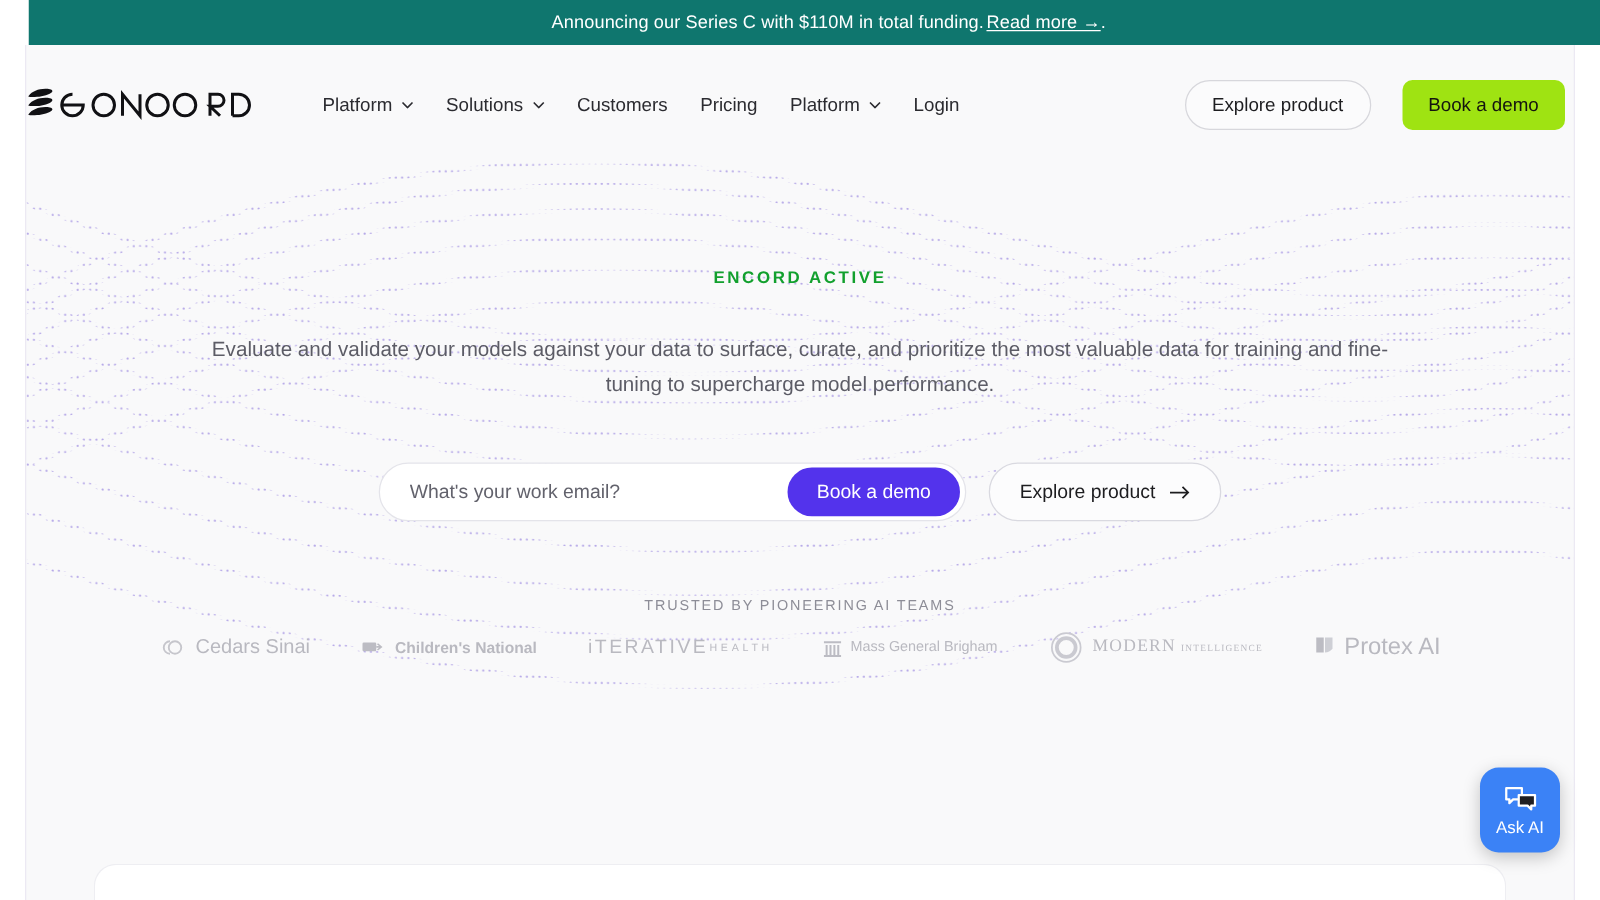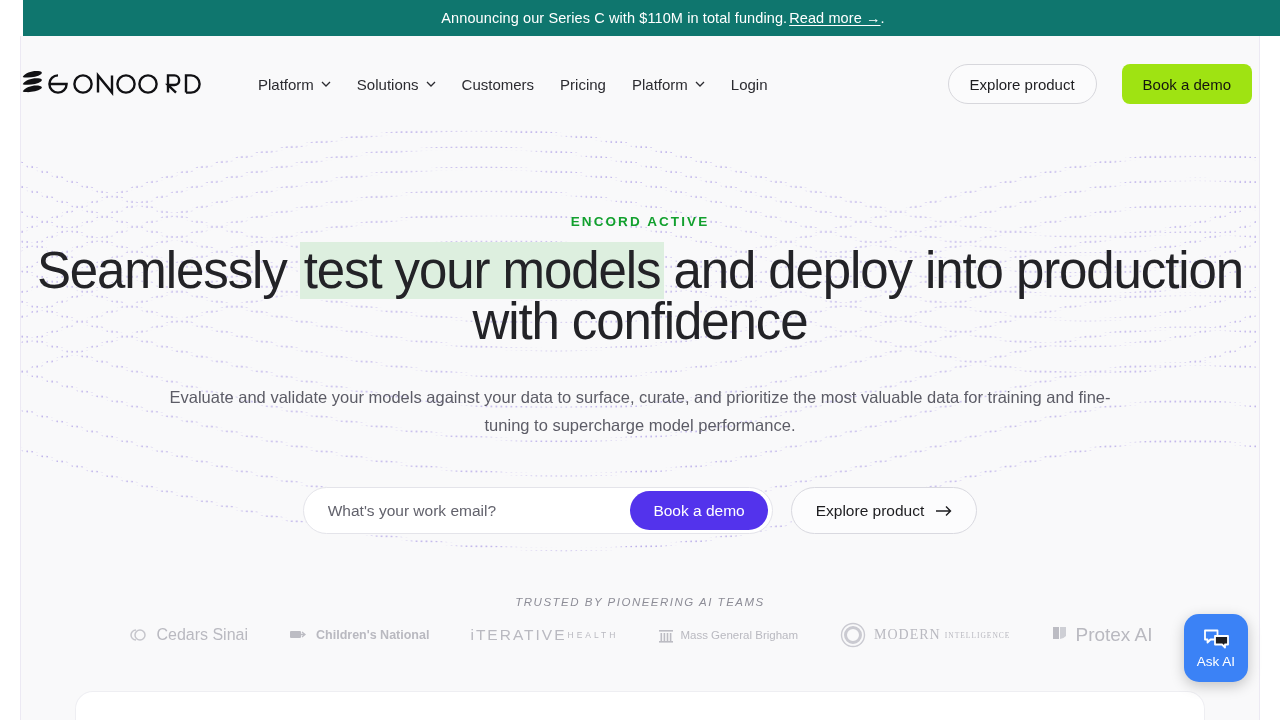--- a/index.html
+++ b/index.html
@@ -130,21 +130,20 @@
     font-size:15.5px; color:#1d1d20; cursor:pointer;
     display:flex; align-items:center; gap:11px; white-space:nowrap;
     font-family:"Liberation Sans", sans-serif;
   }
 
   
   .trusted-label {
     margin-top:62px;
     font-size:11.5px; letter-spacing:1.5px; color:#8d8d97;
     text-transform:uppercase;
-    font-style:italic;
   }
   .logo-row {
     margin-top:13px; display:flex; align-items:center;
     justify-content:center; gap:41px;
   }
   .client { display:flex; align-items:center; gap:7px; color:#b9b9c0; }
   .client-name { white-space:nowrap; }
 
   
   .bottom-card {
@@ -272,21 +271,20 @@
 
     <div class="header-actions">
       <button class="btn-outline">Explore product</button>
       <button class="btn-green">Book a demo</button>
     </div>
   </header>
 
   <div class="hero">
     <div class="eyebrow">ENCORD ACTIVE</div>
 
-    <h1><span>Seamlessly </span><span class="caret"></span><span class="hl">test your models</span><span> and deploy into production with confidence</span></h1>
 
     <p class="subtitle">Evaluate and validate your models against your data to surface, curate, and prioritize the most valuable data for training and fine-tuning to supercharge model performance.</p>
 
     <div class="form-row">
       <div class="email-pill">
         <input type="text" placeholder="What's your work email?" style="">
         <button class="btn-purple">Book a demo</button>
       </div>
       <button class="btn-explore">
         <span>Explore product</span>

